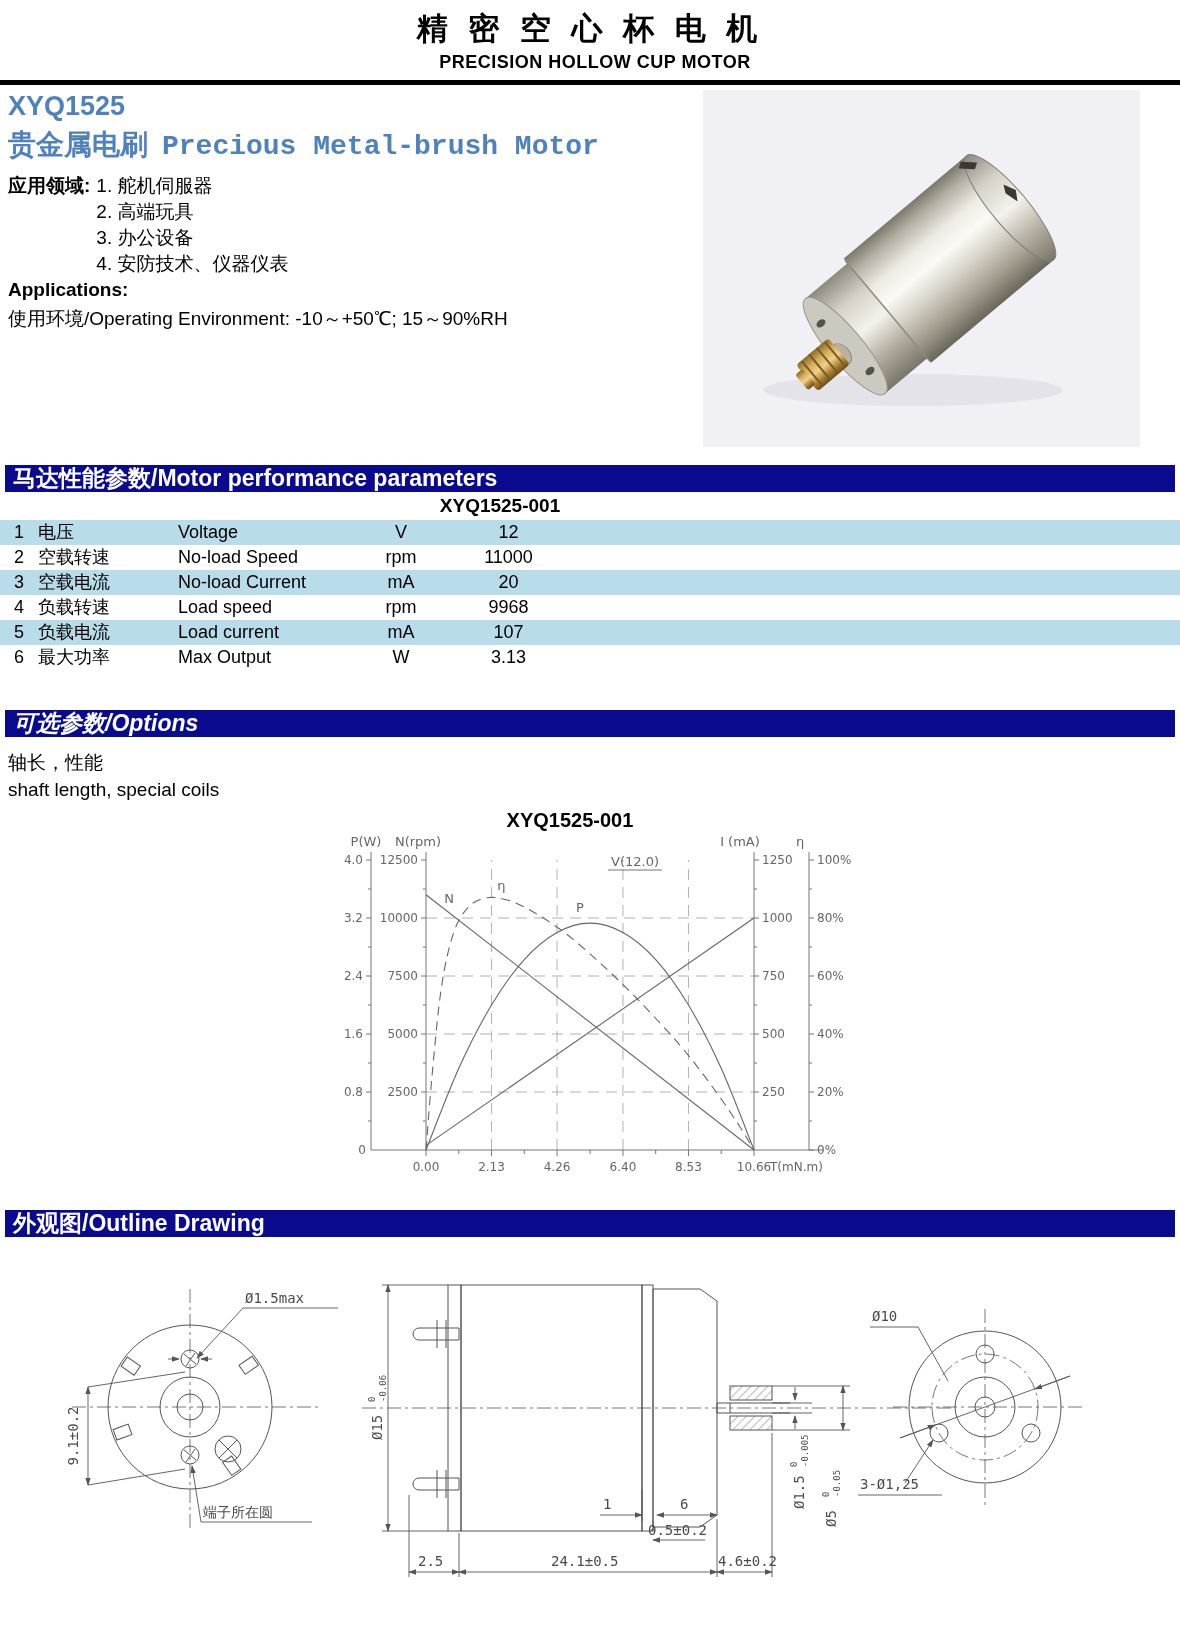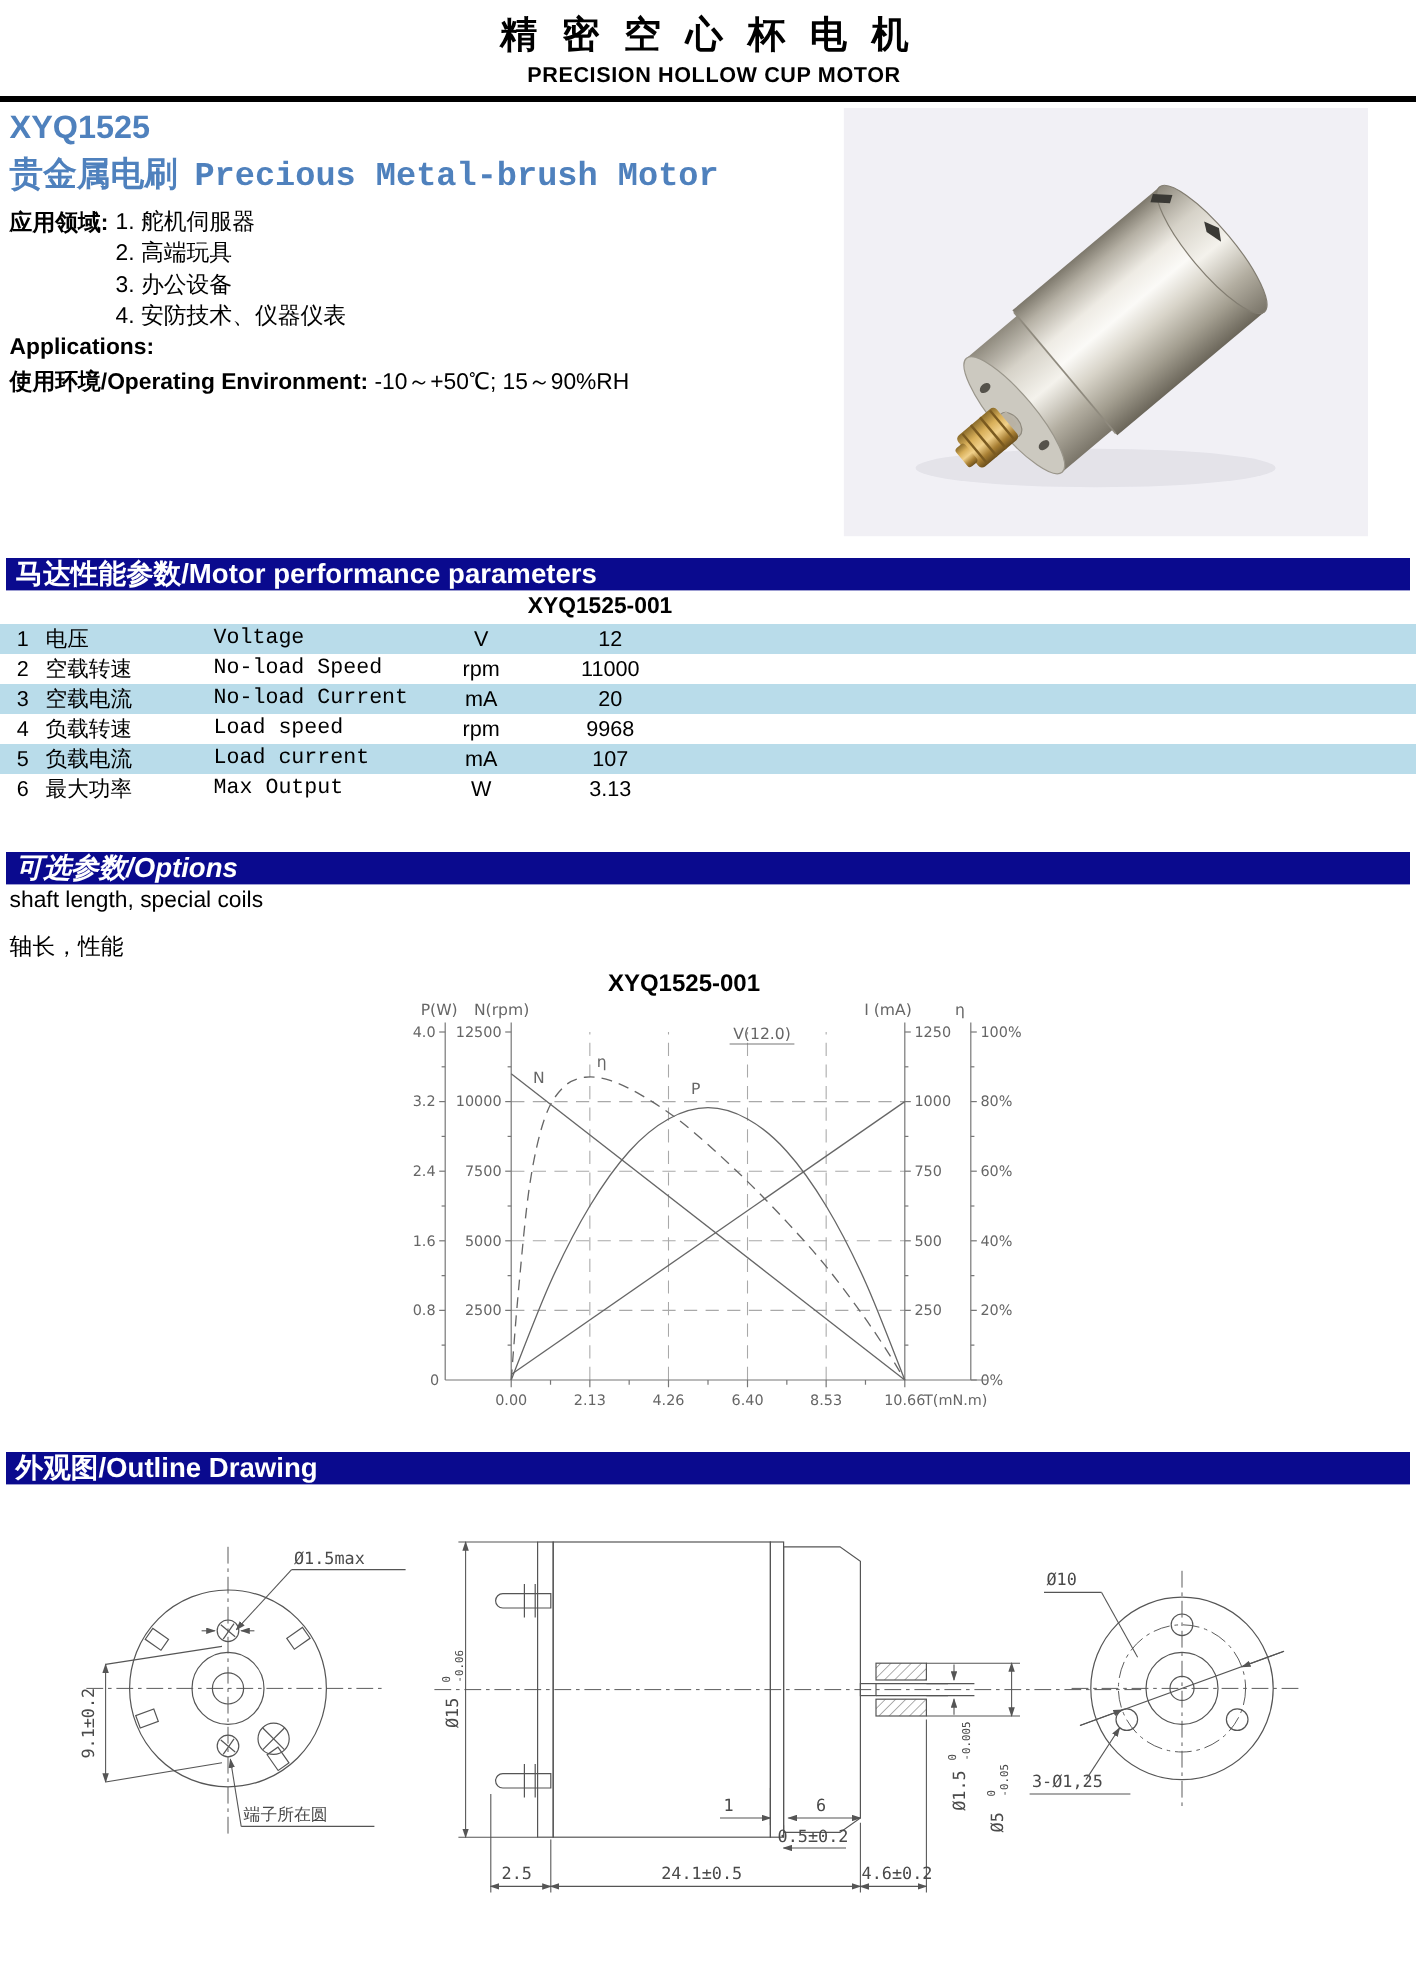--- a/index.html
+++ b/index.html
@@ -19,37 +19,37 @@
   .model{color:var(--accent);font-size:27px;font-weight:bold;}
   .sub{color:var(--accent);font-size:28px;font-weight:bold;margin-top:4px;font-family:Liberation Mono, monospace;}
   .sub .gap{display:inline-block;width:14px;}
   .cn-apps{display:flex;margin-top:9px;font-size:19px;}
   .cn-apps .lbl{font-weight:bold;white-space:nowrap;}
   .cn-apps ul{list-style:none;margin-left:6px;}
   .cn-apps li,.en-apps li{line-height:26px;font-size:19px;}
   .apps-lbl{font-weight:bold;font-size:19px;line-height:26px;}
   .en-apps{list-style:none;}
   .env{font-size:19px;line-height:27px;margin-top:2px;}
-  .env .lbl{font-weight:bold;}
+  .env .lbl{font-weight:normal;}
   .photo{position:absolute;top:5px;right:40px;width:437px;height:357px;}
   
   .bar{margin:0 5px;height:27px;background:var(--bar-bg);color:var(--bar-text);
        font-size:23px;font-weight:bold;line-height:26px;padding-left:8px;}
   .bar.sp1{margin-top:8px;}
   .bar.sp2{margin-top:40px;font-style:italic;}
   .bar.sp3{margin-top:30px;}
   .bar.sp4{margin-top:22px;}
   
   .model-hdr{width:1000px;text-align:center;font-size:19px;font-weight:bold;line-height:24px;margin-top:2px;}
   .ptable{margin-top:2px;font-size:18px;}
   .trow{display:flex;height:25px;line-height:25px;align-items:center;}
   .trow.alt{background:var(--row-alt);}
   .c-no{width:38px;text-align:center;}
   .c-cn{width:140px;}
-  .c-en{width:178px;font-family:Liberation Mono, monospace;}
+  .c-en{width:178px;}
   .c-unit{width:90px;text-align:center;}
   .c-val{width:125px;text-align:center;}
   
   .opt{font-size:19px;line-height:27px;padding-left:8px;}
   .opt.first{margin-top:12px;}
   
   .chart-title{width:1140px;text-align:center;font-size:20px;font-weight:bold;margin-top:6px;}
   .chart{display:block;margin-left:330px;}
   .chart text{fill:#666;font-size:12px;font-family:"DejaVu Sans",sans-serif;}
   .chart .axname{font-size:13px;}
@@ -184,22 +184,22 @@
     <div class="trow">
       <span class="c-no">6</span>
         <span class="c-cn">最大功率</span>
         <span class="c-en">Max Output</span>
         <span class="c-unit">W</span>
         <span class="c-val">3.13</span>
     </div>
   </div>
 
   <div class="bar sp2"><span>可选参数/Options</span></div>
+  <div class="opt first">轴长，性能</div>
   <div class="opt">shaft length, special coils</div>
-  <div class="opt first">轴长，性能</div>
 
   <div class="chart-title">XYQ1525-001</div>
   <svg id="curve-svg" class="chart" width="540" height="356">
       <line x1="96" y1="260" x2="424" y2="260" class="grid"></line>
       <line x1="96" y1="202" x2="424" y2="202" class="grid"></line>
       <line x1="96" y1="144" x2="424" y2="144" class="grid"></line>
       <line x1="96" y1="86" x2="424" y2="86" class="grid"></line>
       <line x1="161.53846153846155" y1="318" x2="161.53846153846155" y2="28" class="grid"></line>
       <line x1="227.07692307692307" y1="318" x2="227.07692307692307" y2="28" class="grid"></line>
       <line x1="292.9230769230769" y1="318" x2="292.9230769230769" y2="28" class="grid"></line>

